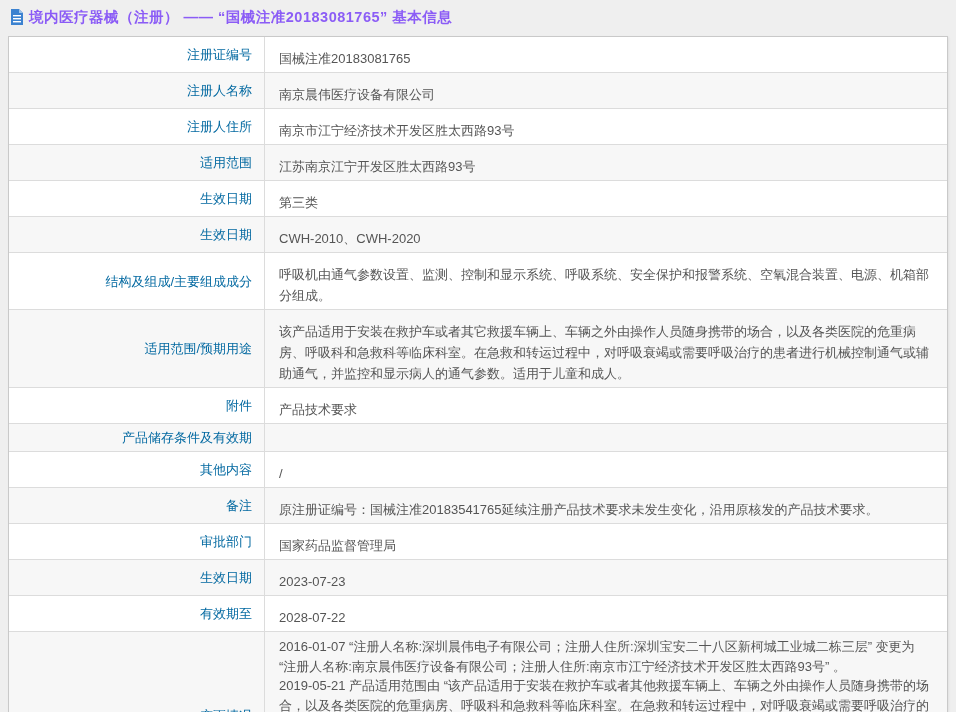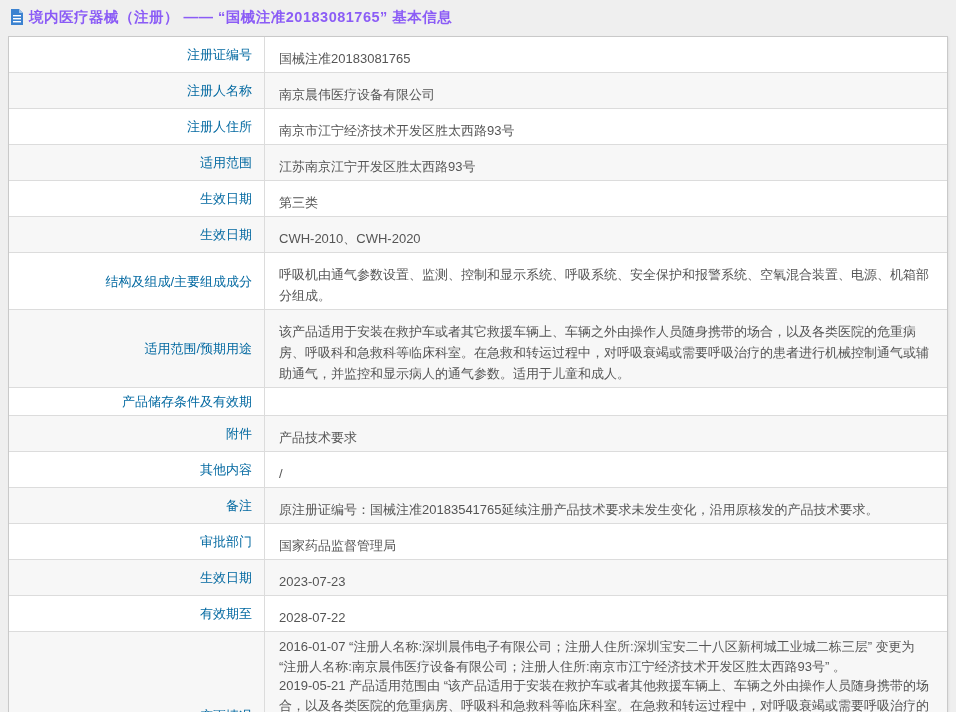--- a/index.html
+++ b/index.html
@@ -114,29 +114,29 @@
         <span>呼吸机由通气参数设置、监测、控制和显示系统、呼吸系统、安全保护和报警系统、空氧混合装置、电源、机箱部分组成。</span>
       </div>
   </div>
   <div class="row">
     <div class="cell-label">适用范围/预期用途</div>
     <div class="cell-value">
         <span>该产品适用于安装在救护车或者其它救援车辆上、车辆之外由操作人员随身携带的场合，以及各类医院的危重病房、呼吸科和急救科等临床科室。在急救和转运过程中，对呼吸衰竭或需要呼吸治疗的患者进行机械控制通气或辅助通气，并监控和显示病人的通气参数。适用于儿童和成人。</span>
       </div>
   </div>
   <div class="row">
+    <div class="cell-label">附件</div>
+    <div class="cell-value">
+        <span>产品技术要求</span>
+      </div>
+  </div>
+  <div class="row">
     <div class="cell-label">产品储存条件及有效期</div>
     <div class="cell-value">
         <span></span>
-      </div>
-  </div>
-  <div class="row">
-    <div class="cell-label">附件</div>
-    <div class="cell-value">
-        <span>产品技术要求</span>
       </div>
   </div>
   <div class="row">
     <div class="cell-label">其他内容</div>
     <div class="cell-value">
         <span>/</span>
       </div>
   </div>
   <div class="row">
     <div class="cell-label">备注</div>

